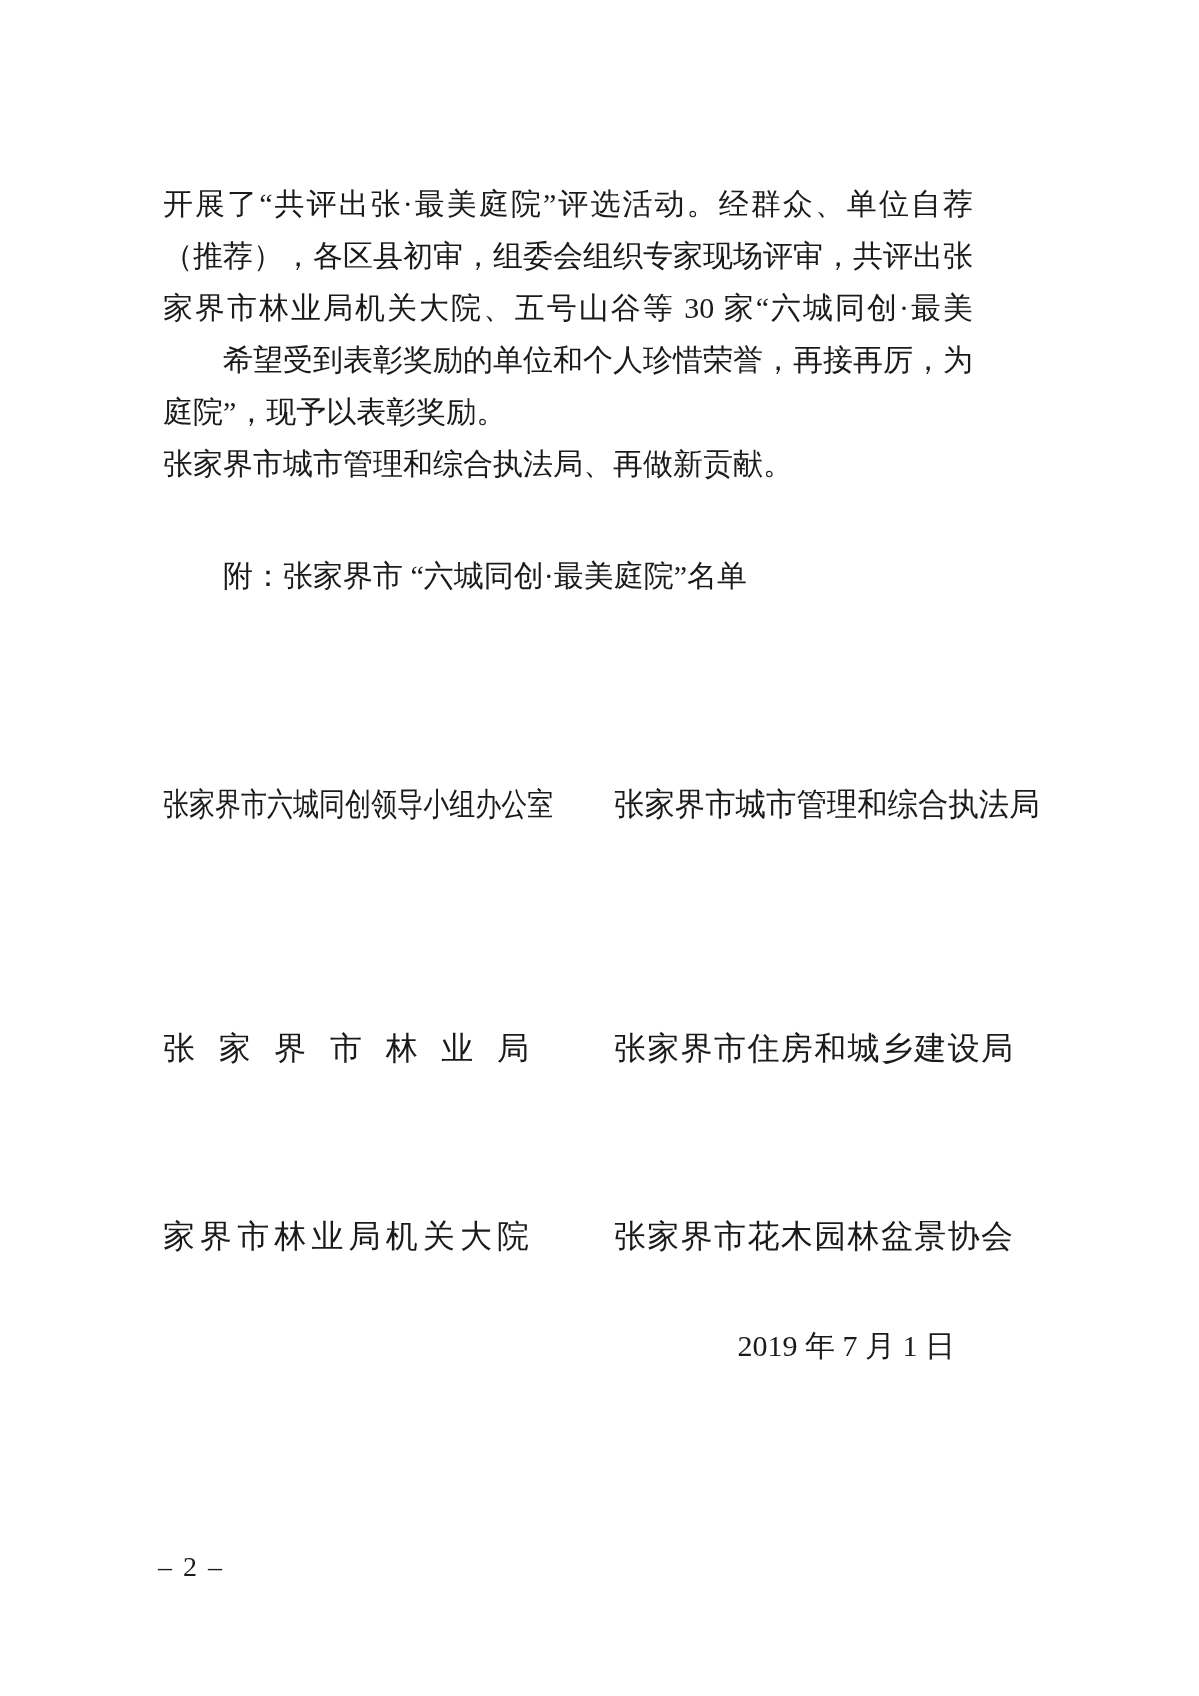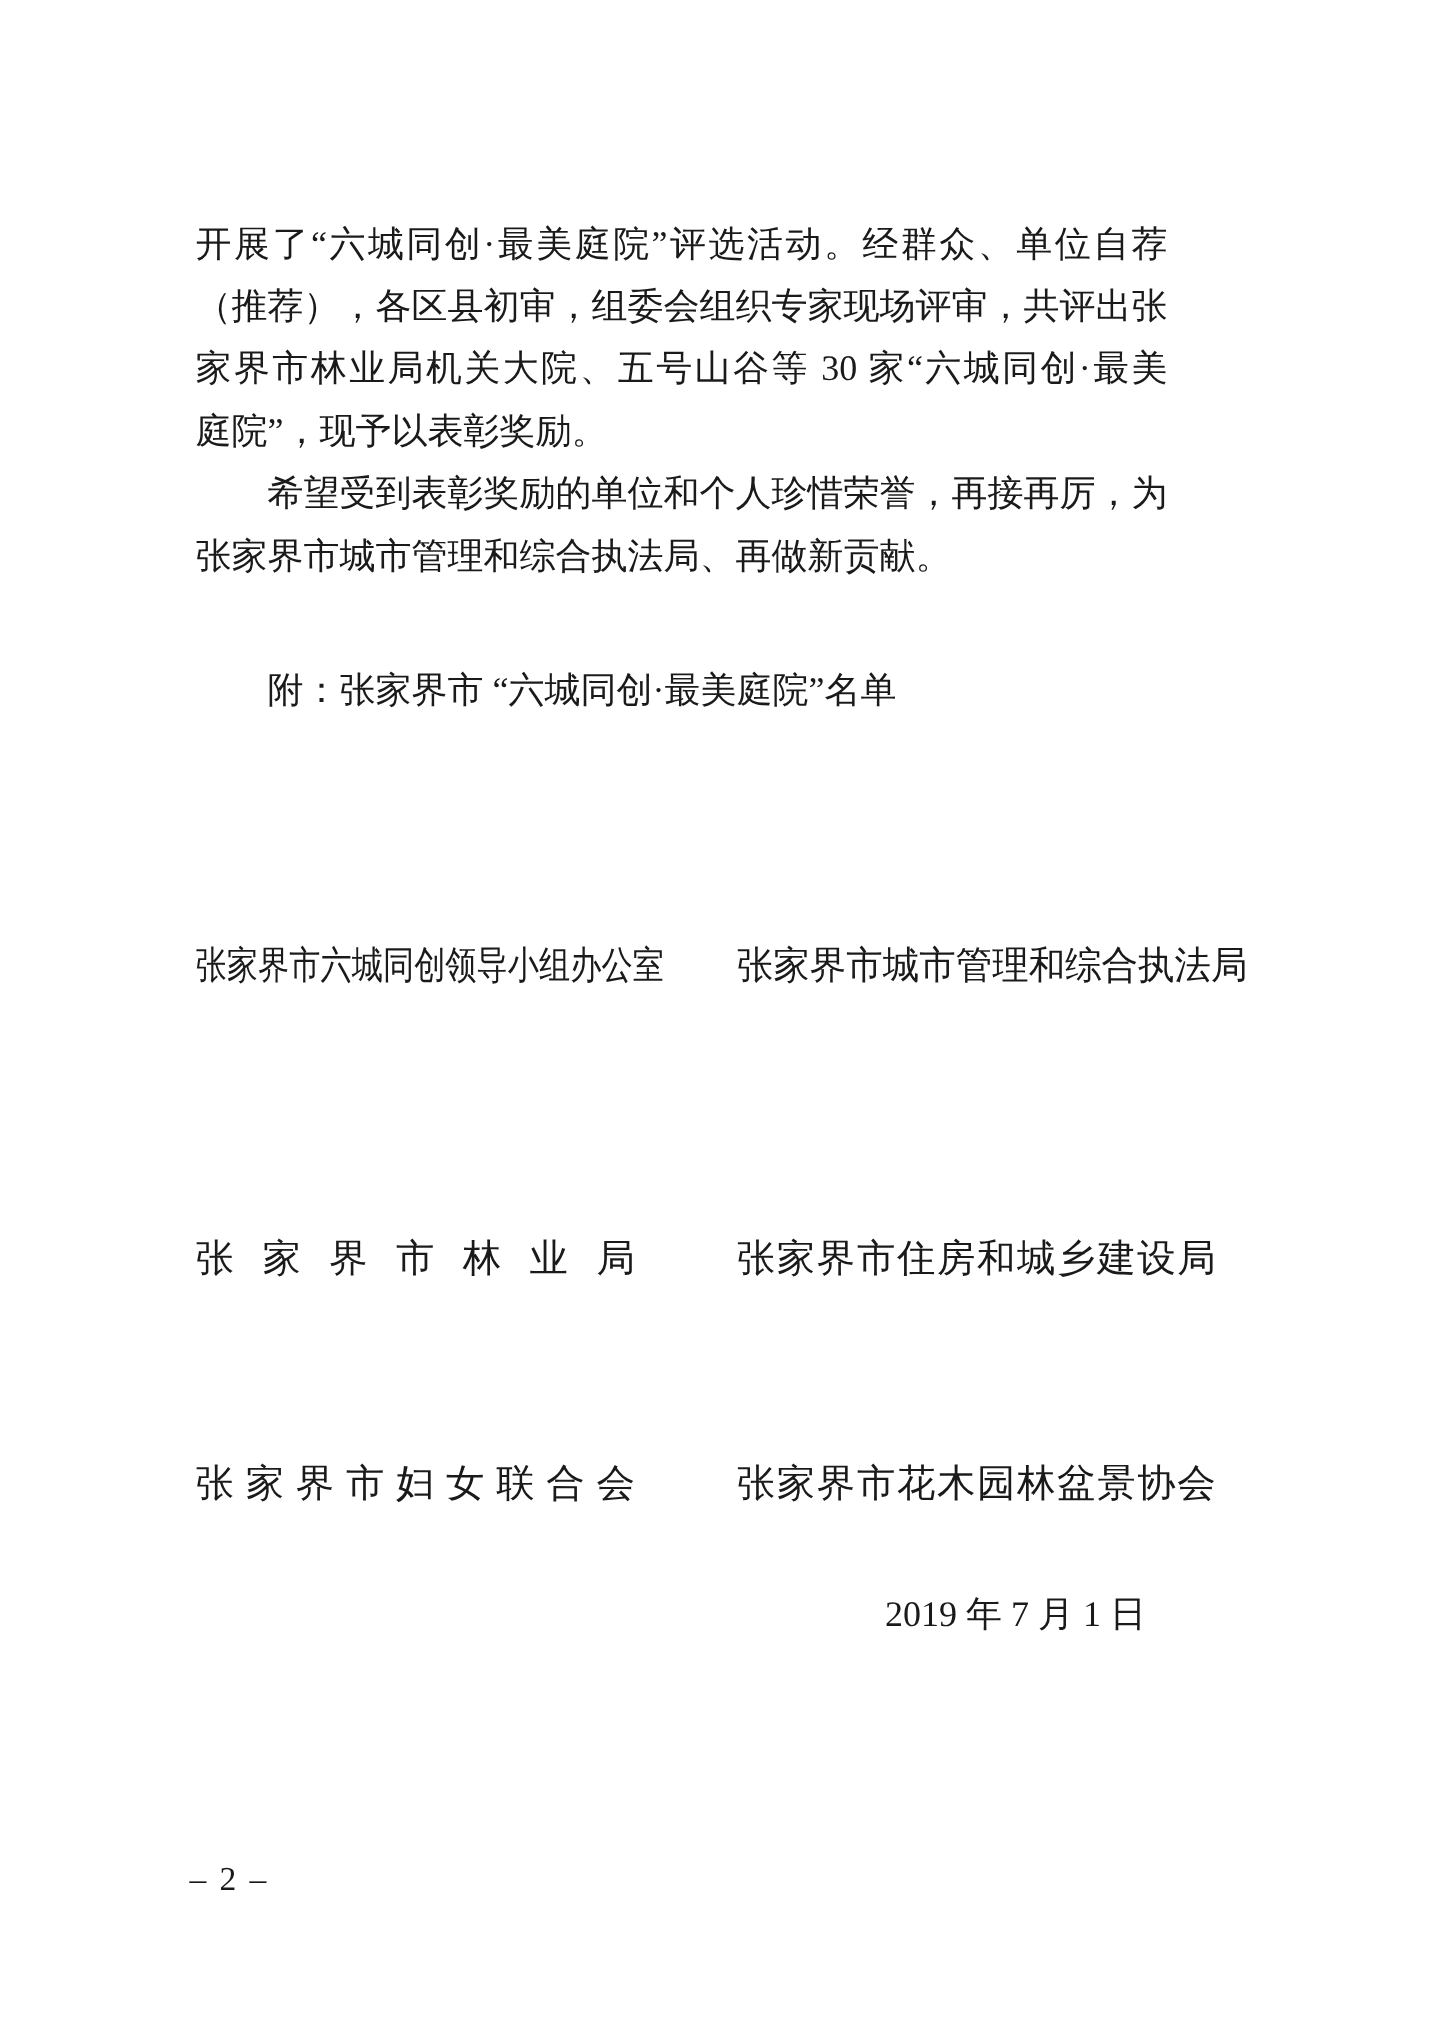--- a/index.html
+++ b/index.html
@@ -104,46 +104,46 @@
     letter-spacing: 2px;
     white-space: nowrap;
   }
 </style>
 </head>
 <body>
 
 <div class="page">
 
   <div class="text-block">
-    <div class="line fill">开展了“六城同创·最美庭院”评选活动。经群众、单位自荐</div>
+    <div class="line fill">开展了“共评出张·最美庭院”评选活动。经群众、单位自荐</div>
     <div class="line fill">（推荐），各区县初审，组委会组织专家现场评审，共评出张</div>
     <div class="line fill">家界市林业局机关大院、五号山谷等 30 家“六城同创·最美</div>
+    <div class="line fill indent-2em">希望受到表彰奖励的单位和个人珍惜荣誉，再接再厉，为</div>
     <div class="line last">庭院”，现予以表彰奖励。</div>
-    <div class="line fill indent-2em">希望受到表彰奖励的单位和个人珍惜荣誉，再接再厉，为</div>
     <div class="line last">张家界市城市管理和综合执法局、再做新贡献。</div>
   </div>
 
   <div class="attachment-line">附：张家界市 “六城同创·最美庭院”名单</div>
 
   <div class="org-row row-1">
     <div class="org-cell org-left">
       <span class="squeeze sx-81">张家界市六城同创领导小组办公室</span>
     </div>
     <div class="org-cell org-right">
       <span class="squeeze sx-95">张家界市城市管理和综合执法局</span>
     </div>
   </div>
 
   <div class="org-row row-2">
     <div class="org-cell org-left justified">张家界市林业局</div>
     <div class="org-cell org-right justified">张家界市住房和城乡建设局</div>
   </div>
 
   <div class="org-row row-3">
-    <div class="org-cell org-left justified">张家界市妇女联合会</div>
+    <div class="org-cell org-left justified">家界市林业局机关大院</div>
     <div class="org-cell org-right justified">张家界市花木园林盆景协会</div>
   </div>
 
   <div class="date-line">2019 年 7 月 1 日</div>
 
   <div class="page-number">– 2 –</div>
 
 </div>
 
 </body></html>

